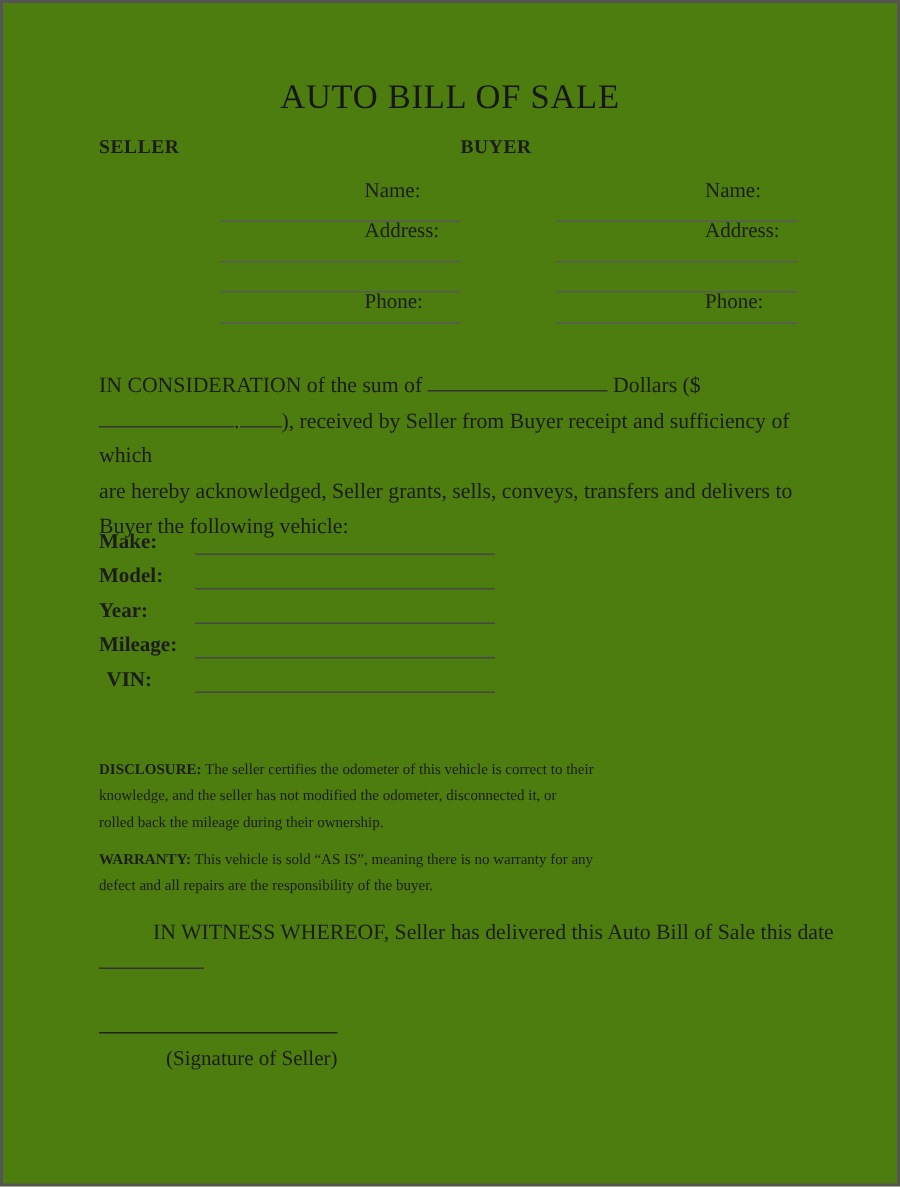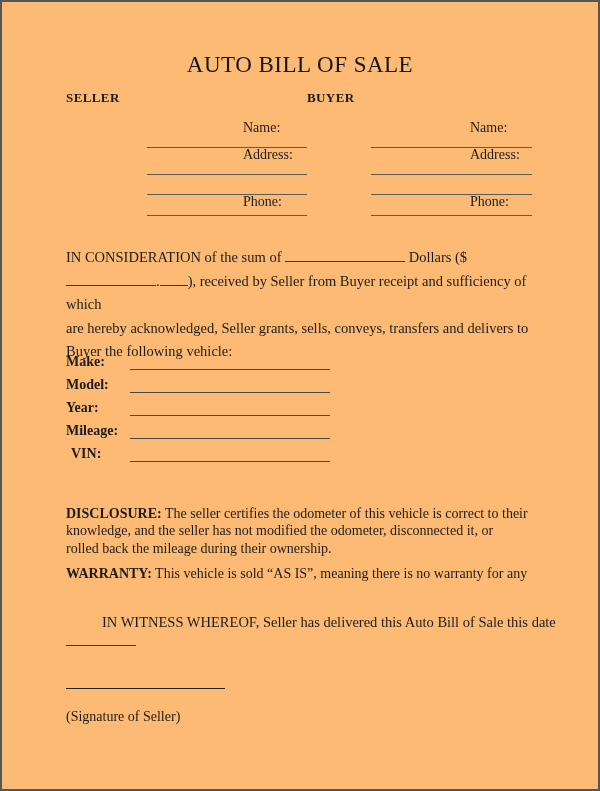--- a/index.html
+++ b/index.html
@@ -1,21 +1,21 @@
 <!DOCTYPE html>
 <html><head>
 <meta charset="utf-8">
 <style>
   * { margin:0; padding:0; box-sizing:border-box; }
   html,body { background:#ffffff; }
   body { font-family:"Liberation Serif", serif; color:#1c1c1c; }
   .page {
     position:relative;
     width:600px; height:791px;
-    background:#fdba74;
+    background:#4d7c0f;
     border:2px solid #555555;
     overflow:hidden;
   }
   .title {
     position:absolute; top:50px; left:0; right:0;
     text-align:center;
     font-size:23px; letter-spacing:0.5px;
     color:#161616;
   }
   
@@ -50,37 +50,37 @@
   .b120 { width:120px; }
   .b90  { width:90px; }
   .b28  { width:28px; }
   
   .vehicle { position:absolute; top:345px; left:64px; }
   .vrow { display:flex; align-items:flex-end; height:23px; }
   .vlabel { width:64px; font-size:14px; font-weight:bold; line-height:1; padding-bottom:1px; }
   .vlabel.indent { padding-left:5px; }
   .vline { width:200px; border-bottom:1px solid #474747; height:100%; }
   
-  .legal { position:absolute; left:64px; width:480px; font-size:14px; }
+  .legal { position:absolute; left:64px; width:480px; font-size:10px; }
   .tight { line-height:17.4px; }
   .disclosure { top:503px; }
   .warranty   { top:563px; }
   .witness    { top:609px; font-size:14.5px; line-height:23.5px; width:480px;margin-left:36px; }
   .legal strong { font-weight:bold; }
   .date-blank {
     position:absolute; top:636px; left:64px;
     width:70px; height:8px;
     border-bottom:1px solid #333333;
   }
   
   .sig { position:absolute; top:674px; }
   .sig-seller { left:64px;  width:159px; }
   .sig-buyer  { left:377px; width:160px; }
   .sig-line { height:13px; border-bottom:1.5px solid #222222; }
-  .sig-label { margin-top:20px; font-size:14px; }
+  .sig-label { margin-top:10px; font-size:14px;text-align:right; }
 </style>
 </head>
 <body>
 
 <div class="page">
 
   <div class="title">AUTO BILL OF SALE</div>
 
   <div class="parties">
     <div class="seller-col">
@@ -164,20 +164,21 @@
   <div class="legal tight disclosure">
     <strong>DISCLOSURE:</strong>
     <span>The seller certifies the odometer of this vehicle is correct to their</span><br>
     <span>knowledge, and the seller has not modified the odometer, disconnected it, or</span><br>
     <span>rolled back the mileage during their ownership.</span>
   </div>
 
   <div class="legal tight warranty">
     <strong>WARRANTY:</strong>
     <span>This vehicle is sold “AS IS”, meaning there is no warranty for any</span><br>
+    <span>defect and all repairs are the responsibility of the buyer.</span>
   </div>
 
   <div class="legal witness">IN WITNESS WHEREOF, Seller has delivered this Auto Bill of Sale this date</div>
   <div class="date-blank"></div>
 
   <div class="sig sig-seller">
     <div class="sig-line"></div>
     <div class="sig-label">(Signature of Seller)</div>
   </div>
 

